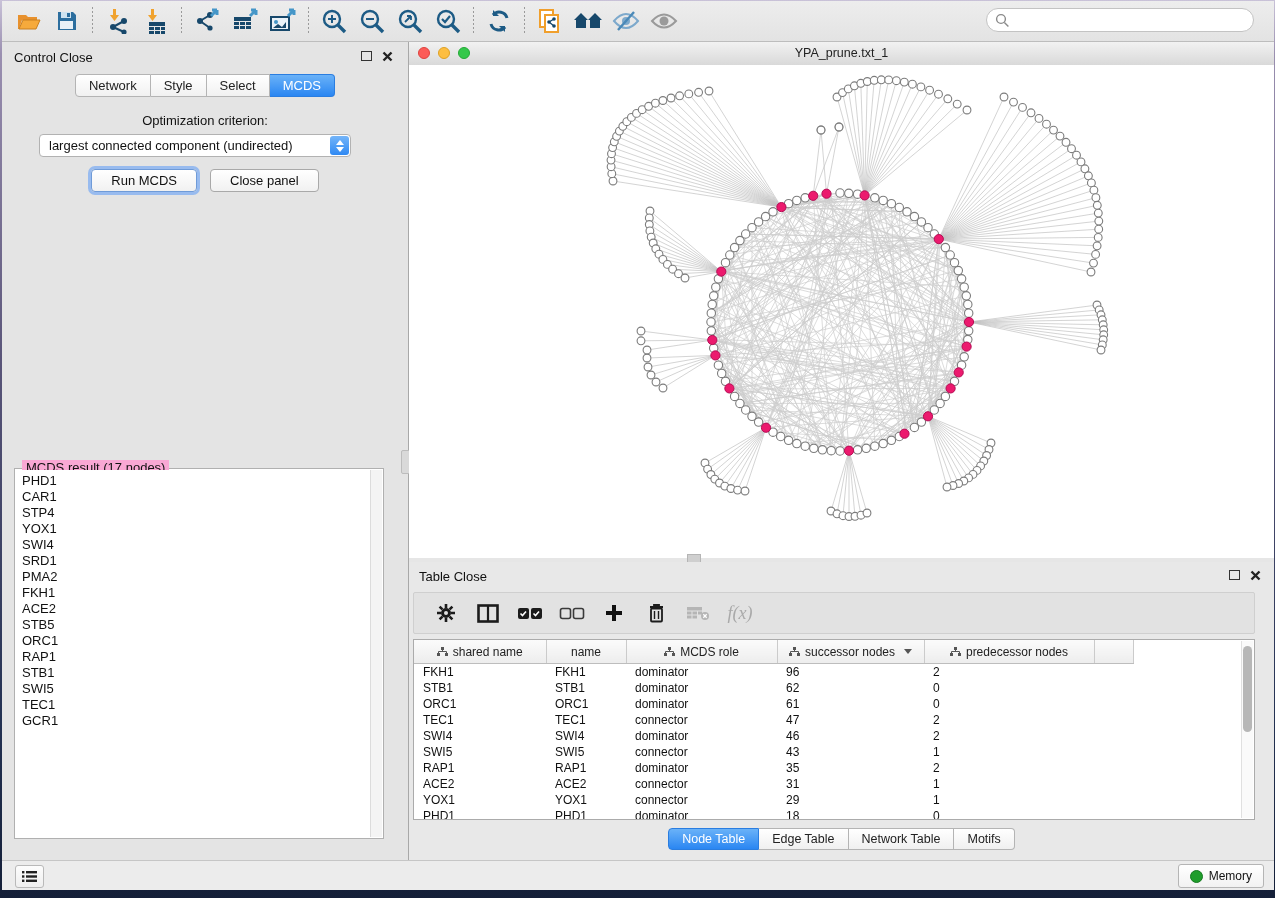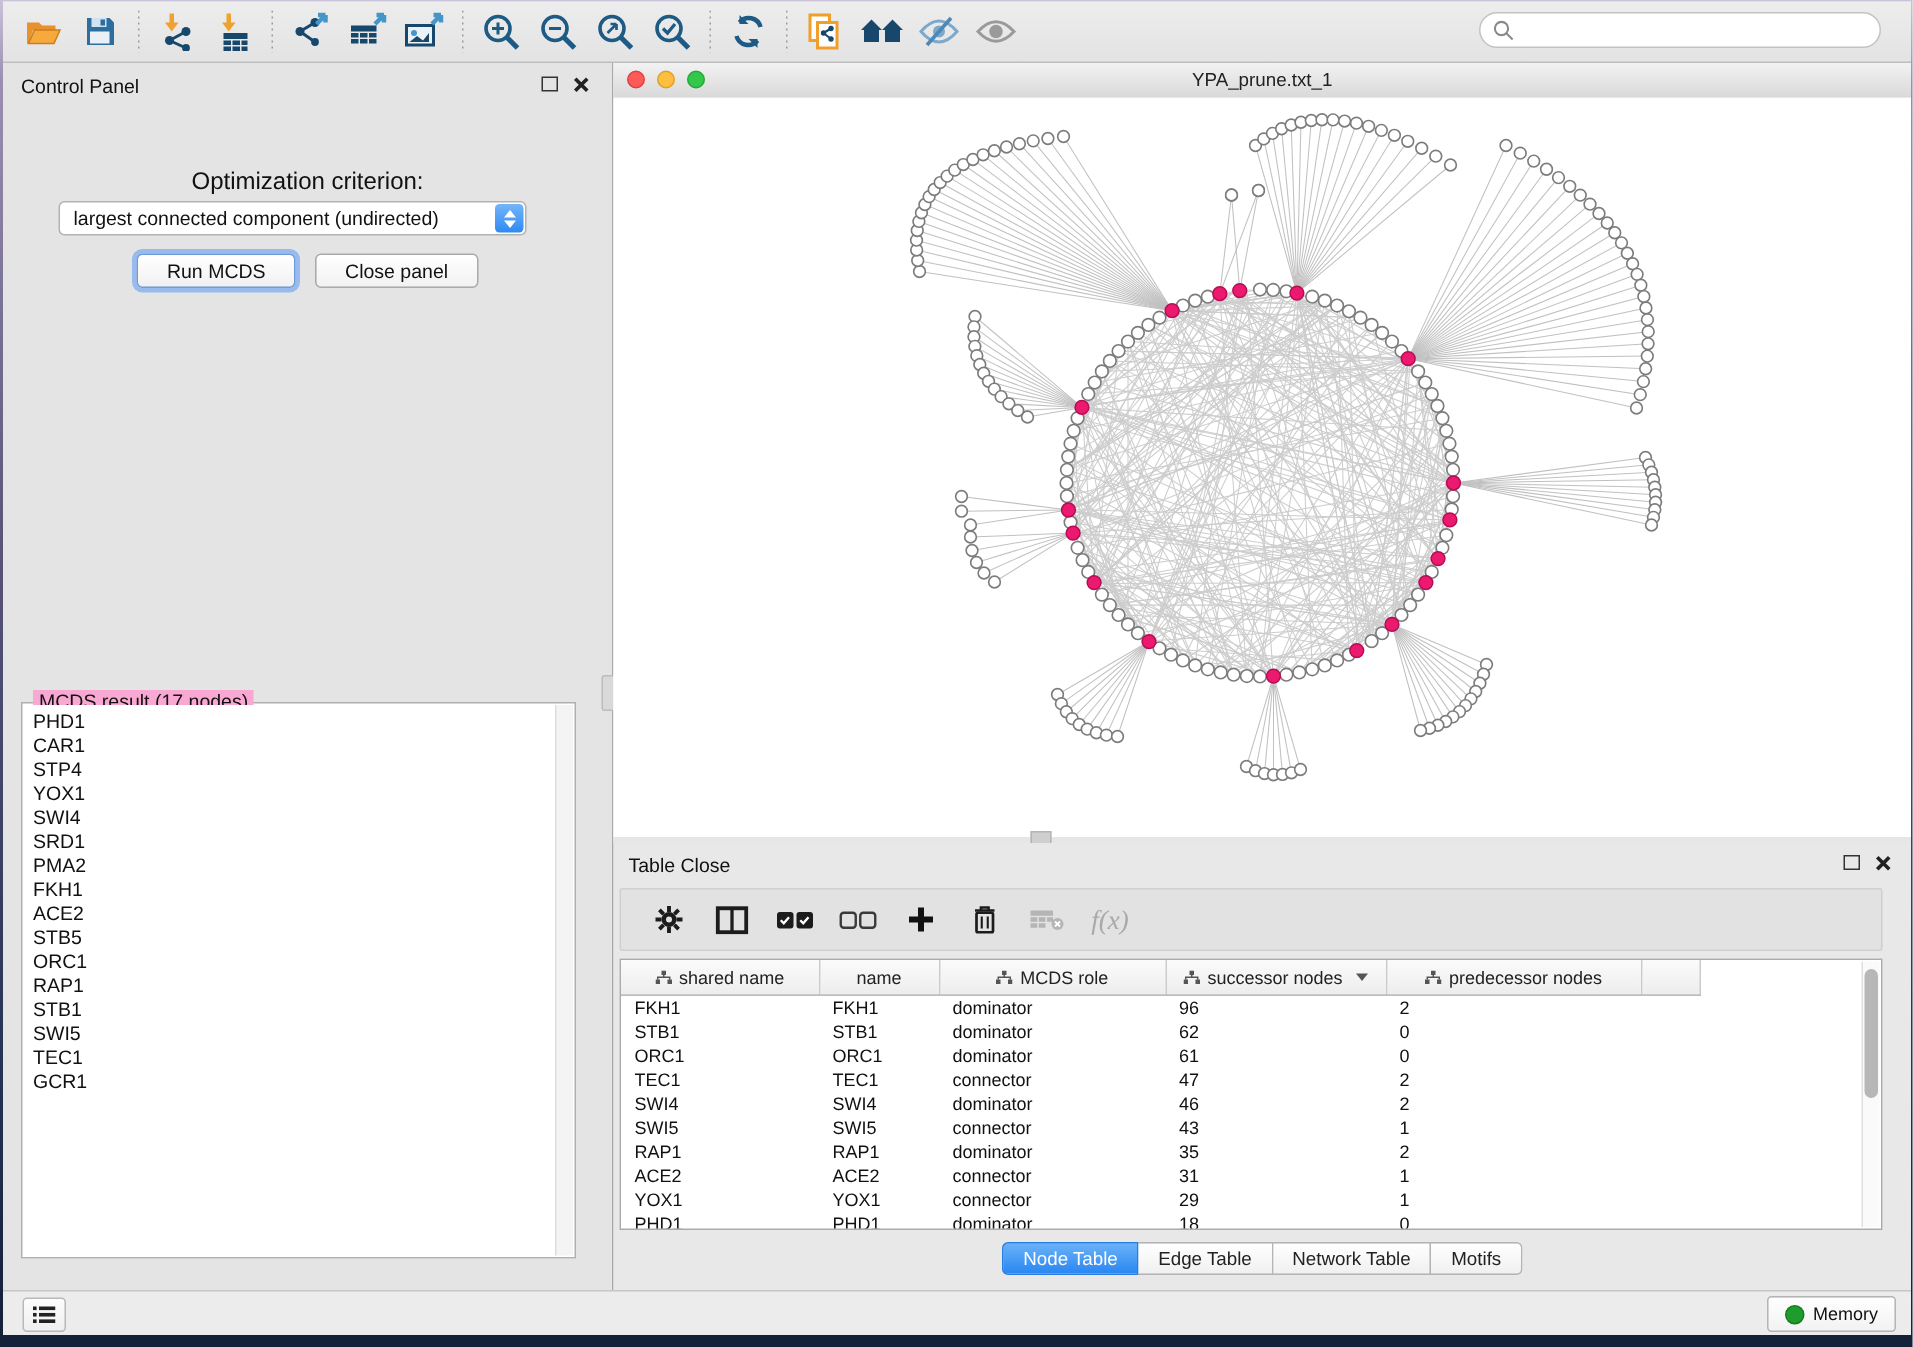--- a/index.html
+++ b/index.html
@@ -27,21 +27,21 @@
   .panel-title{position:absolute;left:12px;top:8px;font-size:13px;color:#111;}
   .float-ic{position:absolute;width:9px;height:8px;border:1.5px solid #333;background:transparent;}
   .close-ic{position:absolute;width:11px;height:11px;}
   .cp-float{right:36px;top:9px;} .cp-close{right:15px;top:9px;}
   .tabs-row{position:absolute;left:0;top:32px;width:100%;display:flex;justify-content:center;}
   .tab{font-size:13px;padding:2px 13px;background:linear-gradient(#ffffff,#f1f1f1);border:1px solid #b4b4b4;
        border-left-width:0;color:#222;height:17px;line-height:17px;}
   .tab:first-child{border-left-width:1px;border-radius:4px 0 0 4px;}
   .tab:last-child{border-radius:0 4px 4px 0;}
   .tab.active{background:linear-gradient(#6ab2f8,#2a86f2);border-color:#2a7de0;color:#fff;}
-  .opt-label{position:absolute;top:71px;width:100%;text-align:center;font-size:16px;}
+  .opt-label{position:absolute;top:71px;width:100%;text-align:center;font-size:13px;}
   .crit-select{position:absolute;left:37px;top:92px;width:312px;height:23px;background:#fff;
                border:1px solid #b2b2b2;border-radius:4px;font-size:13px;line-height:21px;padding-left:9px;
                box-sizing:border-box;}
   .spinner{position:absolute;right:1px;top:1px;bottom:1px;width:19px;border-radius:3px;
            background:linear-gradient(#74b5f9,#2f89f3);display:flex;flex-direction:column;
            align-items:center;justify-content:center;gap:2px;}
   .spin-up{width:0;height:0;border-left:4px solid transparent;border-right:4px solid transparent;border-bottom:5px solid #fff;}
   .spin-dn{width:0;height:0;border-left:4px solid transparent;border-right:4px solid transparent;border-top:5px solid #fff;}
   .btn-row{position:absolute;top:127px;width:100%;display:flex;justify-content:center;gap:13px;}
   .pbtn{font-size:13px;height:23px;padding:0 19px;background:linear-gradient(#ffffff,#f1f1f1);
@@ -290,27 +290,33 @@
             <circle cx="6" cy="6" r="4.4" fill="none" stroke="#8a8a8a" stroke-width="1.4"></circle>
             <path d="M9.4 9.4l4 4" stroke="#8a8a8a" stroke-width="1.4"></path>
           </svg>
         </span>
     </div>
   </div>
 
   <div class="workspace">
 
     <div class="cpanel">
-      <div class="panel-title">Control Panel</div>
+      <div class="panel-title">Control Close</div>
       <div class="float-ic cp-float"></div>
       <div class="close-ic cp-close">
         <svg width="11" height="11" viewBox="0 0 11 11">
             <path d="M1.5 1.5l8 8m0-8l-8 8" stroke="#222" stroke-width="2.4"></path>
           </svg>
         </div>
+      <div class="tabs-row">
+        <div class="tab">Network</div>
+        <div class="tab">Style</div>
+        <div class="tab">Select</div>
+        <div class="tab active">MCDS</div>
+      </div>
       <div class="opt-label">Optimization criterion:</div>
       <div class="crit-select">
         <span>largest connected component (undirected)</span>
         <span class="spinner">
             <span class="spin-up"></span>
             <span class="spin-dn"></span>
           </span>
       </div>
       <div class="btn-row">
         <button class="pbtn focused">Run MCDS</button>

